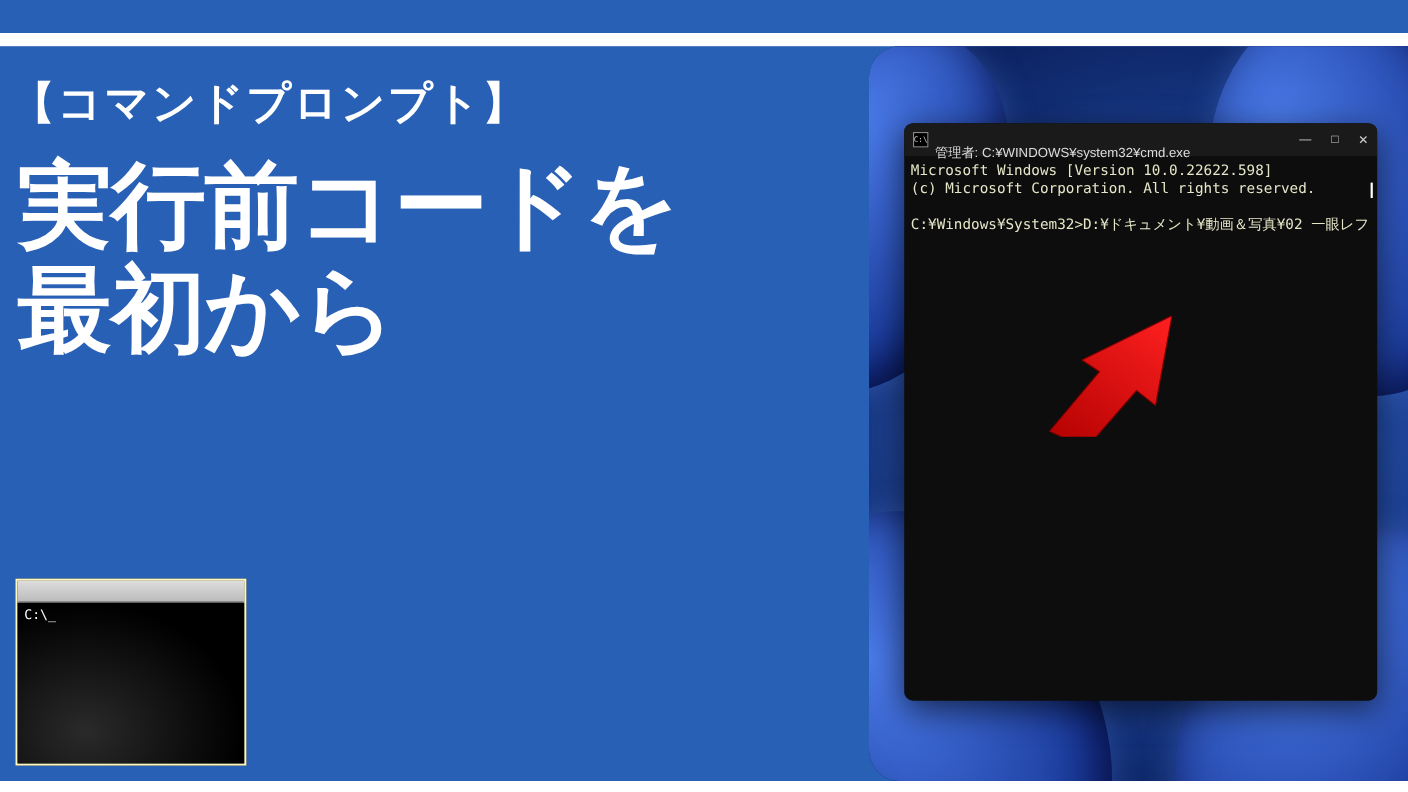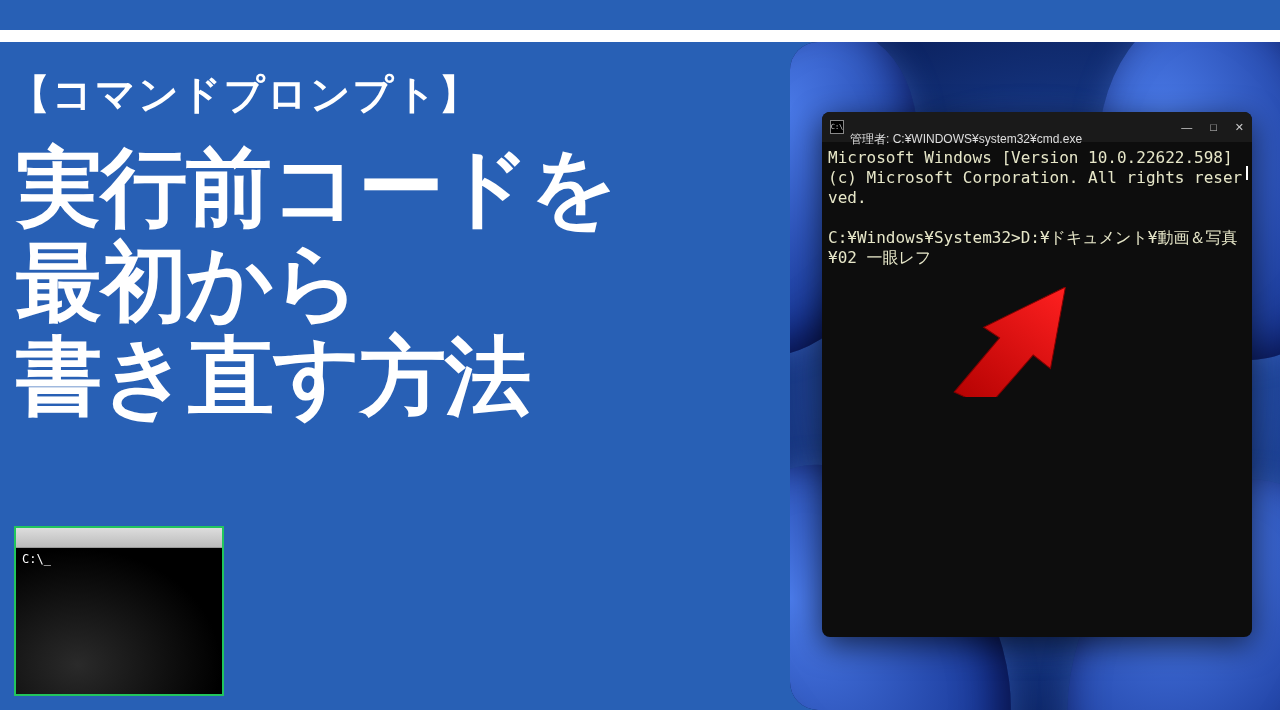--- a/index.html
+++ b/index.html
@@ -47,21 +47,21 @@
       line-height: 1.1;
       letter-spacing: -1px;
     }
     
     .thumb {
       position: absolute;
       left: 14px;
       bottom: 24px;
       width: 210px;
       height: 170px;
-      border: 2px solid #22c55e;
+      border: 2px solid #fef9c3;
       background: #000;
       box-shadow: 0 0 0 1px #888 inset;
     }
     .thumb-titlebar {
       height: 20px;
       background: linear-gradient(#ddd, #bbb);
       border-bottom: 1px solid #999;
     }
     .thumb-body {
       padding: 4px 6px;
@@ -141,21 +141,21 @@
       gap: 18px;
       align-items: center;
       color: #ccc;
       font-size: 11px;
     }
     .cmd-controls span { cursor: default; }
     .cmd-body {
       padding: 6px 6px;
       color: #e6e6c8;
       font-family: "Consolas", "MS Gothic", monospace;
-      font-size: 16px;
+      font-size: 13px;
       line-height: 1.25;
       white-space: pre-wrap;
       word-break: break-all;
       position: relative;
       height: calc(100% - 30px);
     }
     .cursor-bar {
       display: inline-block;
       width: 2px;
       height: 14px;
@@ -178,21 +178,20 @@
 </head>
 <body>
 
 <div class="white-bar-top"></div>
 
 <div class="subtitle">【コマンドプロンプト】</div>
 
 <div class="title">
   <span>実行前コードを</span><br>
   <span>最初から</span><br>
-  <span>書き直す方法</span>
 </div>
 
 <div class="thumb">
   <div class="thumb-titlebar"></div>
   <div class="thumb-body">
     <span>C:\_</span>
   </div>
 </div>
 
 <div class="desktop-area">

